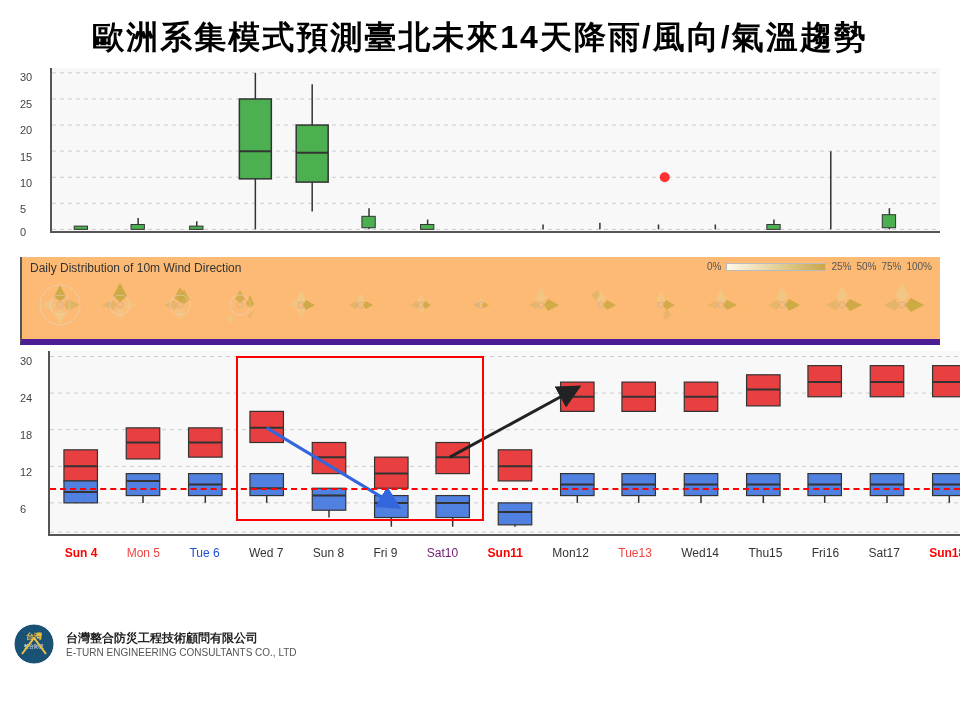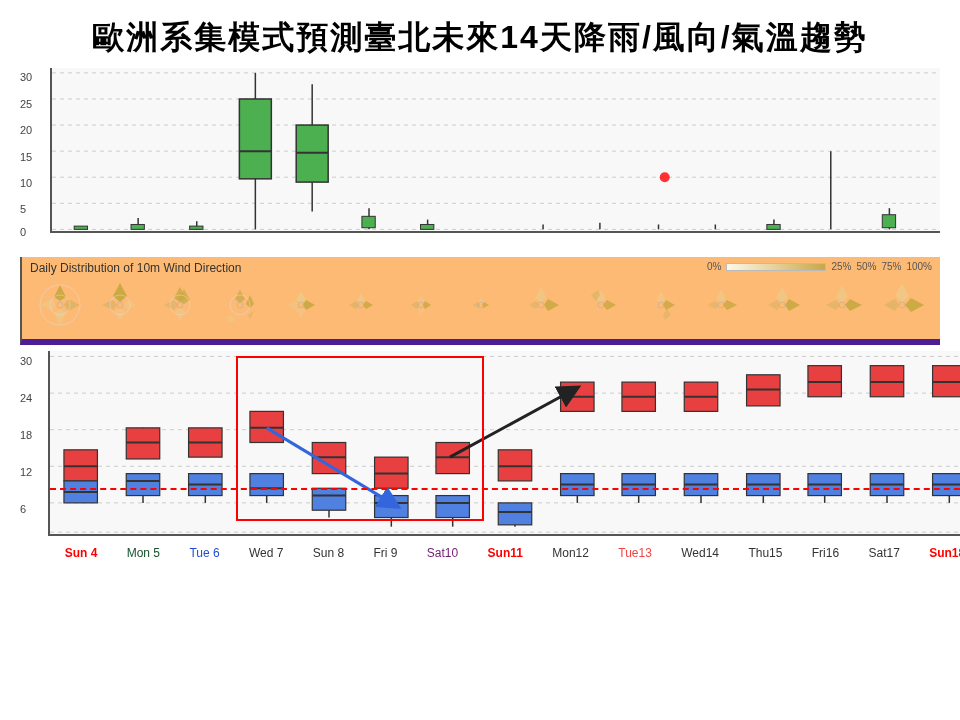--- a/index.html
+++ b/index.html
@@ -398,32 +398,45 @@
             <path d="M0,0 L8,4 L0,8 Z" fill="#222"></path>
           </marker>
         </defs>
         <line x1="23.3%" y1="42%" x2="36.7%" y2="83%" stroke="#3366dd" stroke-width="3" marker-end="url(#arrowBlue)"></line>
 
         <line x1="43%" y1="58%" x2="56%" y2="22%" stroke="#222" stroke-width="3" marker-end="url(#arrowBlack)"></line>
       </svg>
 
       <div style="position:absolute; bottom:-26px; left:0; right:0; display:flex; justify-content:space-around;">
         <span style="font-size:12px; color:red; font-weight:bold;">Sun 4</span>
-        <span style="font-size:12px; color:#14532d;">Mon 5</span>
+        <span style="font-size:12px; color:#ef4444;">Mon 5</span>
         <span style="font-size:12px; color:#1d4ed8;">Tue 6</span>
         <span style="font-size:12px; color:#333;">Wed 7</span>
         <span style="font-size:12px; color:#333;">Sun 8</span>
         <span style="font-size:12px; color:#333;">Fri 9</span>
         <span style="font-size:12px; color:#701a75;">Sat10</span>
         <span style="font-size:12px; color:red; font-weight:bold;">Sun11</span>
         <span style="font-size:12px; color:#333;">Mon12</span>
         <span style="font-size:12px; color:#ef4444;">Tue13</span>
         <span style="font-size:12px; color:#333;">Wed14</span>
         <span style="font-size:12px; color:#333;">Thu15</span>
         <span style="font-size:12px; color:#333;">Fri16</span>
         <span style="font-size:12px; color:#333;">Sat17</span>
         <span style="font-size:12px; color:red; font-weight:bold;">Sun18</span>
       </div>
     </div>
   </div>
 
+  <div style="position:absolute; bottom:6px; left:12px; display:flex; align-items:center; gap:10px;">
+
+    <svg width="44" height="44" viewBox="0 0 44 44">
+      <circle cx="22" cy="22" r="20" fill="#1a5276" stroke="#fff" stroke-width="1"></circle>
+      <text x="22" y="17" text-anchor="middle" font-size="8" fill="#f0c040" font-weight="bold">台灣</text>
+      <text x="22" y="26" text-anchor="middle" font-size="5" fill="#fff">整合防災</text>
+      <path d="M10,32 L22,16 L34,32" stroke="#f0c040" stroke-width="2" fill="none"></path>
+    </svg>
+    <div>
+      <div style="font-size:12px; color:#222; font-weight:bold;">台灣整合防災工程技術顧問有限公司</div>
+      <div style="font-size:10px; color:#555;">E-TURN ENGINEERING CONSULTANTS CO., LTD</div>
+    </div>
+  </div>
 
 </div>
 
 </body></html>

